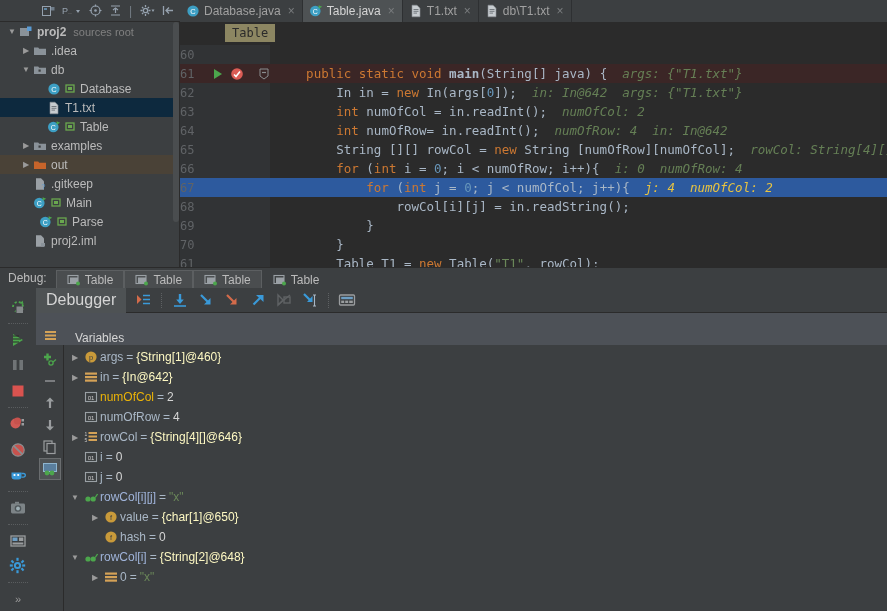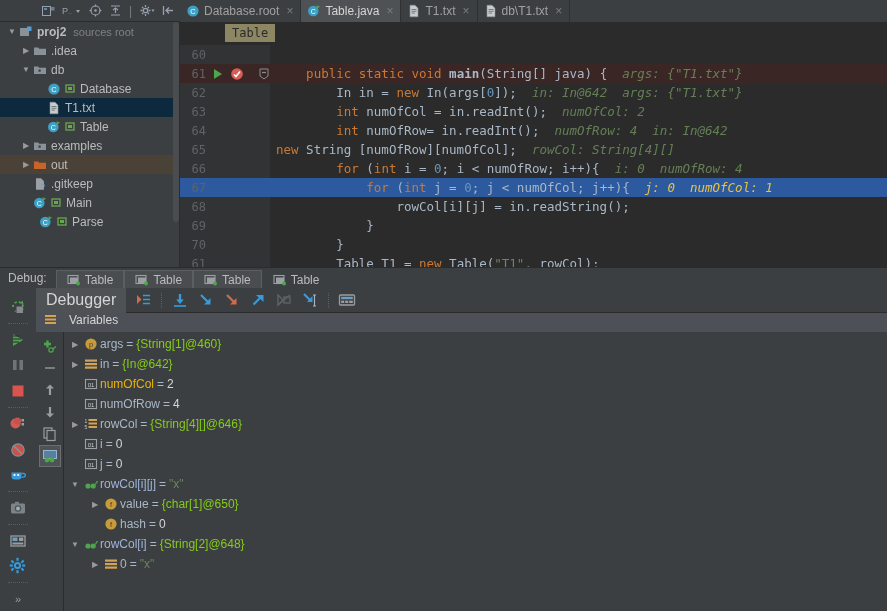--- a/index.html
+++ b/index.html
@@ -65,21 +65,21 @@
     font-family: "DejaVu Sans Mono", monospace; font-size: 12px;
   }
   .code-area { position: absolute; left: 0; top: 23px; right: 0; bottom: 0; display: flex; }
   .gutter {
     width: 78px; background: #313335; flex: none; position: relative;
   }
   .gline {
     height: 19px; display: flex; align-items: center;
     font-family: "DejaVu Sans Mono", monospace; font-size: 12px; color: #606366;
   }
-  .gline .num { width: 26px; text-align: right; }
+  .gline .num { width: 26px; }
   .gline .marks { width: 52px; display: flex; align-items: center; gap: 2px; padding-left: 5px; }
   .code-col { flex: 1; position: relative; background: #2b2b2b; overflow: hidden; }
   .fold-col {
     width: 12px; background: #313335; flex: none; position: relative;
   }
   .cline {
     height: 19px; white-space: pre; font-family: "DejaVu Sans Mono", monospace;
     font-size: 12.5px; color: #a9b7c6; padding-left: 6px; display: flex; align-items: center;
   }
   .cline.bp { background: #3b2626; }
@@ -124,41 +124,41 @@
     border-bottom: 1px solid #2b2b2b;
   }
   .dbgr-tab {
     padding: 4px 10px 5px 10px; font-size: 16px; color: #d5d5d5;
     background: #4e5254; height: 25px; display: flex; align-items: center;
   }
   .dbg-tools { display: flex; align-items: center; gap: 2px; padding-left: 5px; }
   .dsep { width: 1px; height: 15px; border-left: 1px dotted #5e6163; margin: 0 4px; }
 
   .vars-header {
-    height: 19px; background: #4d5157; display: flex; align-items: flex-start;
-    gap: 12px; padding-left: 8px; font-size: 12px; color: #d5d5d5;
+    height: 32px; background: #4d5157; display: flex; align-items: flex-end;
+    gap: 18px; padding-left: 8px; font-size: 12px; color: #d5d5d5;
   }
   .vars-body { display: flex; height: 279px; }
   .vars-rail {
     width: 28px; background: #3c3f41; flex: none;
     display: flex; flex-direction: column; align-items: center; padding-top: 3px;
     border-right: 1px solid #2b2b2b;
   }
   .vrail-ic { width: 22px; height: 22px; display: flex; align-items: center; justify-content: center; }
   .vrail-ic.on { background: #4f5355; border: 1px solid #6a6d6f; }
   .vars-tree { flex: 1; background: #3c3f41; position: relative; overflow: hidden; padding-top: 2px; }
   .vrow {
     display: flex; align-items: center; height: 20px; white-space: nowrap;
     font-size: 12px; padding-left: 4px;
   }
   .vrow .va { width: 14px; text-align: center; color: #9a9a9a; font-size: 8px; flex: none; }
   .vrow .vi { width: 18px; flex: none; display: flex; align-items: center; justify-content: center; }
   .vname { color: #a9b7c6; }
   .veq { color: #a9b7c6; margin: 0 3px; }
-  .vval { color: #84cc16; }
+  .vval { color: #fef9c3; }
   .vval.str { color: #6a8759; }
   .vval.numv { color: #d5d5d5; }
 </style>
 </head>
 <body>
 
 <div class="app">
 
   <div class="toprow">
     <div class="proj-toolbar">
@@ -206,21 +206,21 @@
       </span>
     </div>
     <div class="tabs-strip" id="tabs">
         <div class="etab">
           <span style="display: flex;">
             <svg width="14" height="14" viewBox="0 0 14 14">
               <circle cx="7" cy="7" r="5.6" fill="#3d9fc4"></circle>
               <text x="7" y="10" font-size="7.5" fill="#ffffff" text-anchor="middle" font-family="sans-serif">C</text>
             </svg>
           </span>
-          <span>Database.root</span>
+          <span>Database.java</span>
           <span class="x">×</span>
         </div>
         <div class="etab active">
           <span style="display: flex;">
             <svg width="14" height="14" viewBox="0 0 14 14">
               <circle cx="6.3" cy="7" r="5.3" fill="#3d9fc4"></circle>
               <text x="6.3" y="9.8" font-size="7" fill="#ffffff" text-anchor="middle" font-family="sans-serif">C</text>
               <path d="M9.6 1.2l3.6 1.6-3.6 2z" fill="#4ca64c"></path>
             </svg>
           </span>
@@ -381,20 +381,30 @@
               <path d="M9.6 1.2l3.6 1.6-3.6 2z" fill="#4ca64c"></path>
             </svg>
           </span>
           <span style="width: 13px; flex: 0 0 auto; display: flex; align-items: center; justify-content: center; margin-left: 2px;">
             <svg width="11" height="11" viewBox="0 0 11 11">
               <rect x="1" y="2" width="8" height="7" fill="none" stroke="#6aa84f" stroke-width="1.3"></rect>
               <rect x="3" y="4" width="4" height="3" fill="#6aa84f"></rect>
             </svg>
           </span>
           <span class="lbl">Parse</span>
+        </div>
+        <div class="tnode" style="padding-left: 20px;">
+          <span class="arrow none">&nbsp;</span>
+          <span class="ic">
+            <svg width="14" height="14" viewBox="0 0 14 14">
+              <path d="M3 1.2h5l3 3v8.6H3z" fill="#9aa0a5"></path>
+              <rect x="8" y="9" width="4" height="3.5" fill="#8a9299"></rect>
+            </svg>
+          </span>
+          <span class="lbl">proj2.iml</span>
         </div>
       </div>
 
     <div class="editor">
       <div class="breadcrumb-row">
         <div class="breadcrumb">Table</div>
       </div>
       <div class="code-area">
         <div class="gutter" id="gutter">
             <div class="gline">
@@ -476,23 +486,23 @@
             <div class="gline" style="justify-content: center;"></div>
             <div class="gline" style="justify-content: center;"></div>
             <div class="gline" style="justify-content: center;"></div>
           </div>
         <div class="code-col" id="codecol">
             <div class="cline"></div>
             <div class="cline bp"><span>    </span><span class="kw">public static void </span><span class="fnm">main</span><span>(String[] java) { </span><span class="hint"> args: {"T1.txt"}</span></div>
             <div class="cline"><span>        In in = </span><span class="kw">new </span><span>In(args[</span><span class="num0">0</span><span>]); </span><span class="hint"> in: In@642  args: {"T1.txt"}</span></div>
             <div class="cline"><span>        </span><span class="kw">int </span><span>numOfCol = in.readInt(); </span><span class="hint"> numOfCol: 2</span></div>
             <div class="cline"><span>        </span><span class="kw">int </span><span>numOfRow= in.readInt(); </span><span class="hint"> numOfRow: 4  in: In@642</span></div>
-            <div class="cline"><span class="kw">new </span><span>String [numOfRow][numOfCol]; </span><span class="hint"> rowCol: String[4][]</span></div>
+            <div class="cline"><span>        String [][] rowCol = </span><span class="kw">new </span><span>String [numOfRow][numOfCol]; </span><span class="hint"> rowCol: String[4][]</span></div>
             <div class="cline"><span>        </span><span class="kw">for </span><span>(</span><span class="kw">int </span><span>i = </span><span class="num0">0</span><span>; i &lt; numOfRow; i++){ </span><span class="hint"> i: 0  numOfRow: 4</span></div>
-            <div class="cline exec"><span>            </span><span class="kw">for </span><span>(</span><span class="kw">int </span><span>j = </span><span class="num0">0</span><span>; j &lt; numOfCol; j++){ </span><span class="hint-y"> j: 0  numOfCol: 1</span></div>
+            <div class="cline exec"><span>            </span><span class="kw">for </span><span>(</span><span class="kw">int </span><span>j = </span><span class="num0">0</span><span>; j &lt; numOfCol; j++){ </span><span class="hint-y"> j: 4  numOfCol: 2</span></div>
             <div class="cline"><span>                rowCol[i][j] = in.readString();</span></div>
             <div class="cline"><span>            }</span></div>
             <div class="cline"><span>        }</span></div>
             <div class="cline"><span>        Table T1 = </span><span class="kw">new </span><span>Table(</span><span class="str">"T1"</span><span>, rowCol);</span></div>
           </div>
       </div>
     </div>
   </div>
 
   <div class="debug-tabs">

